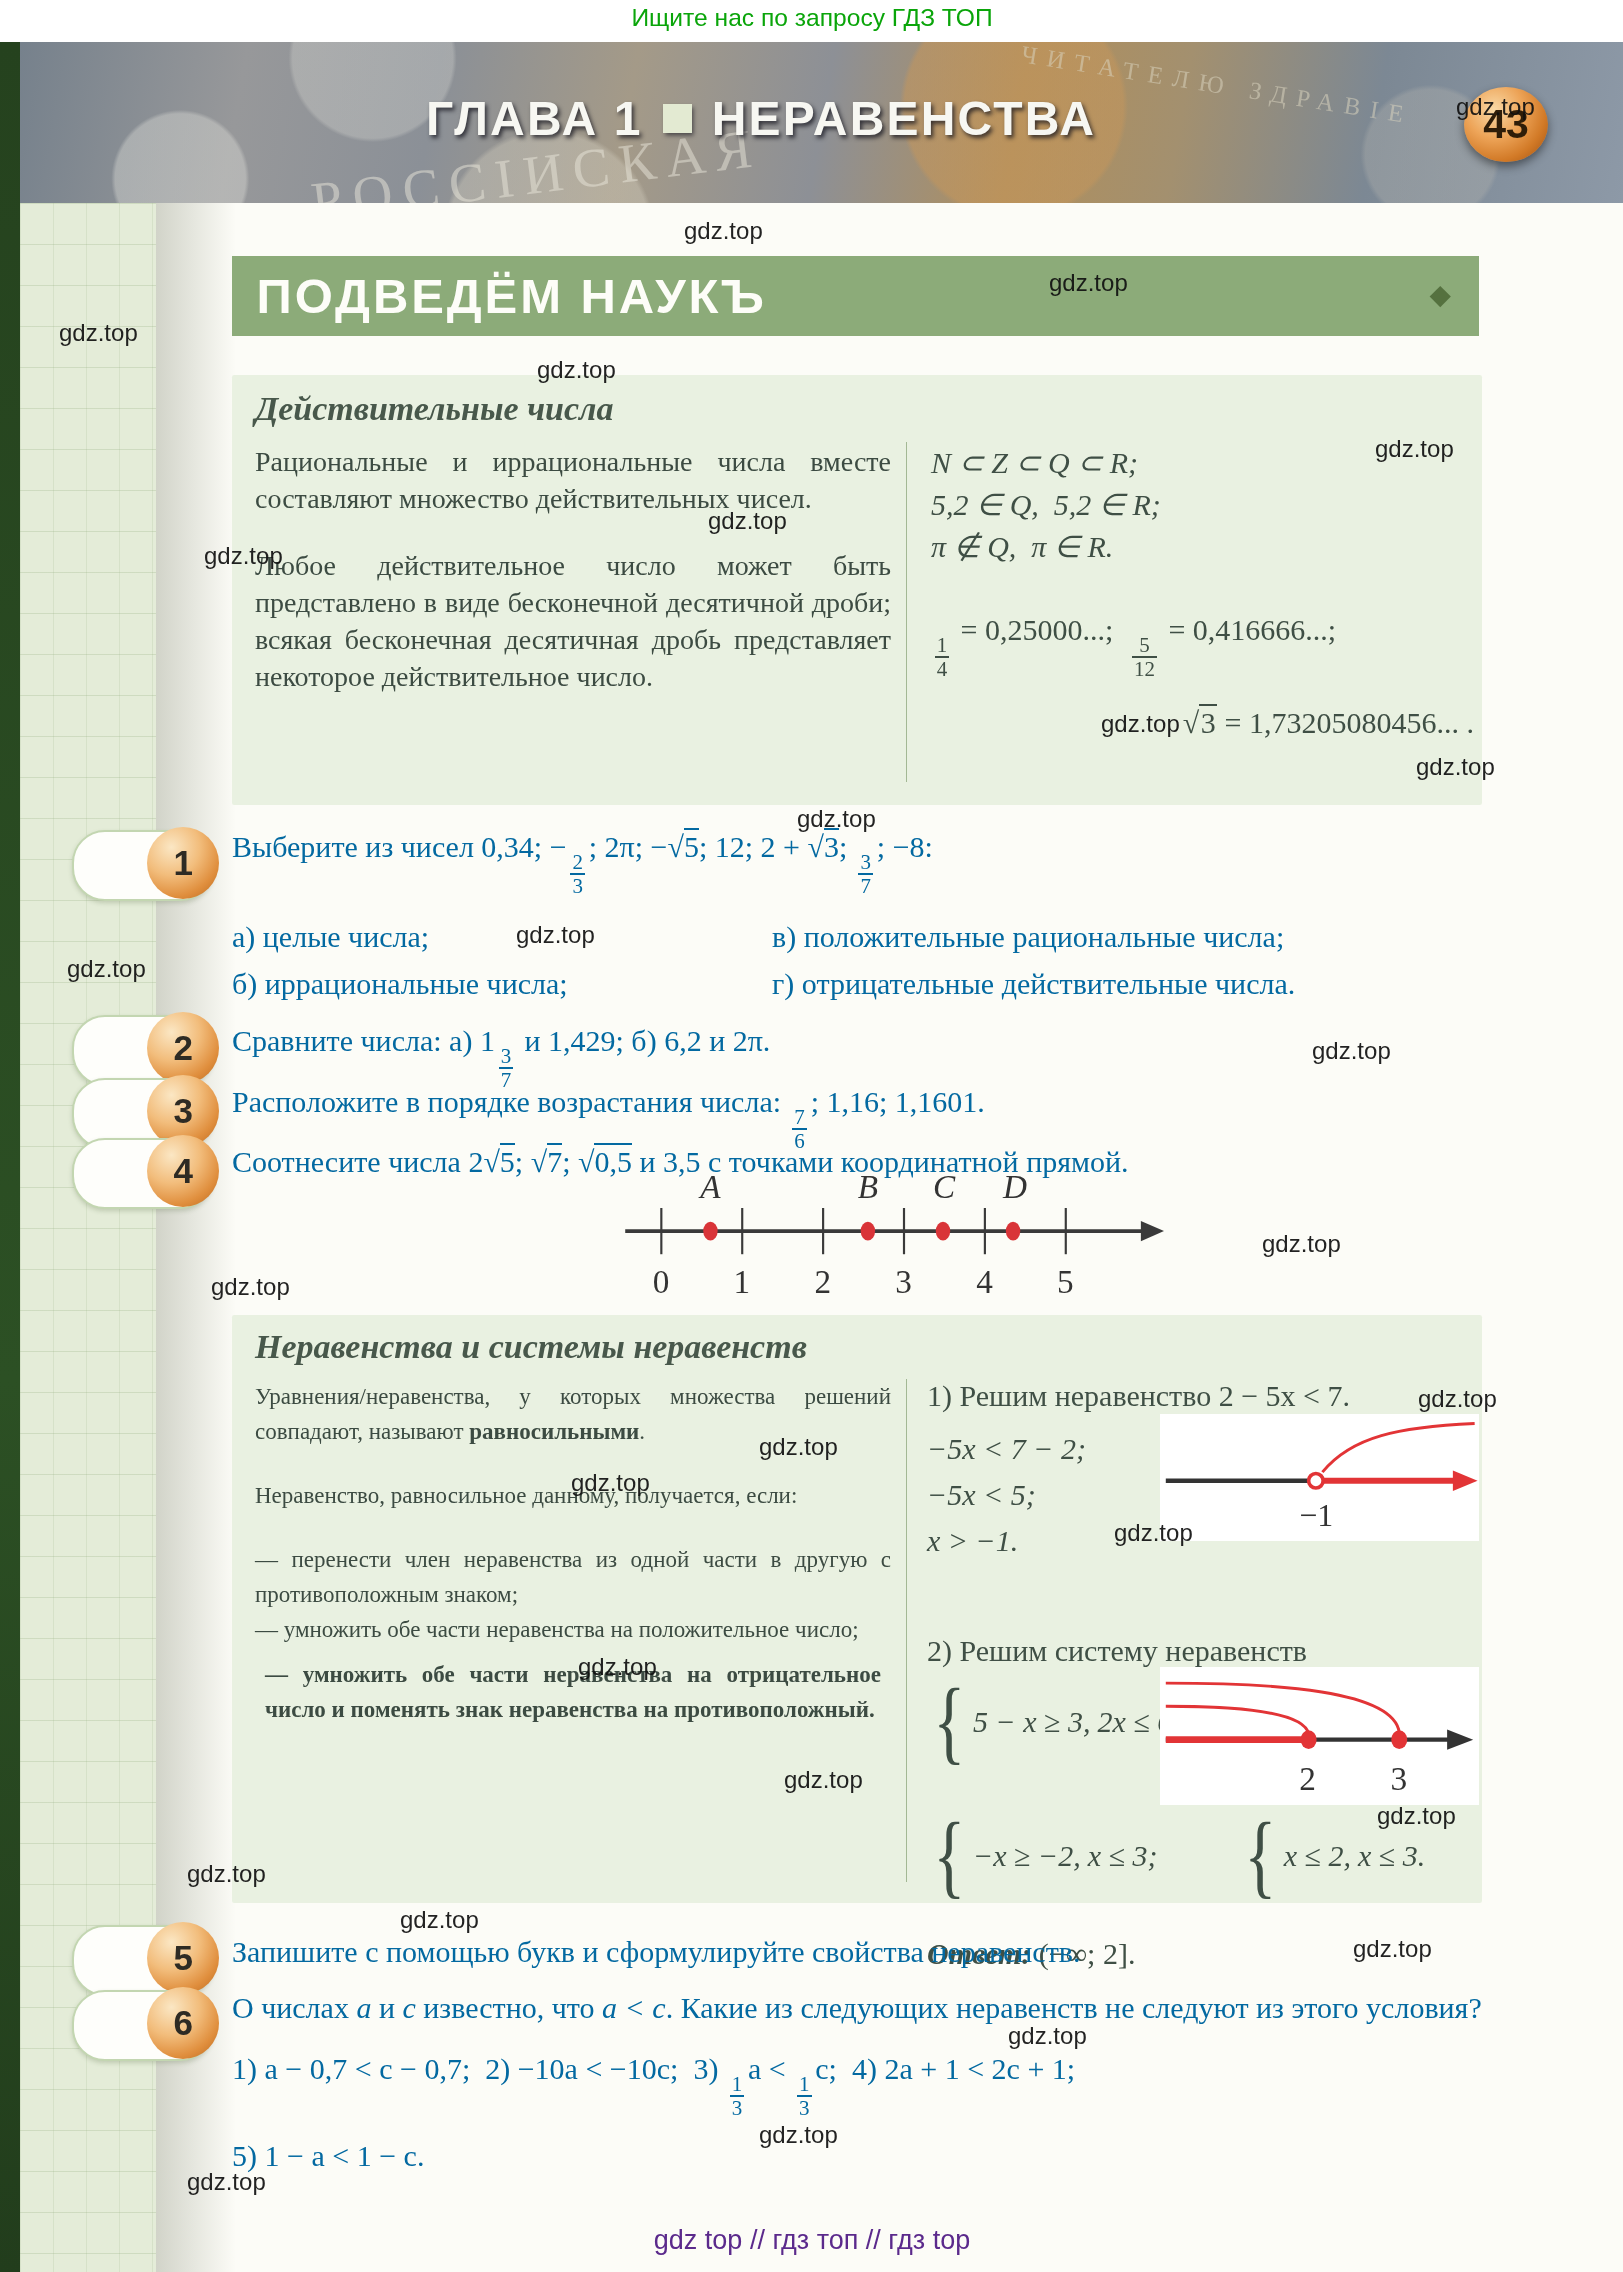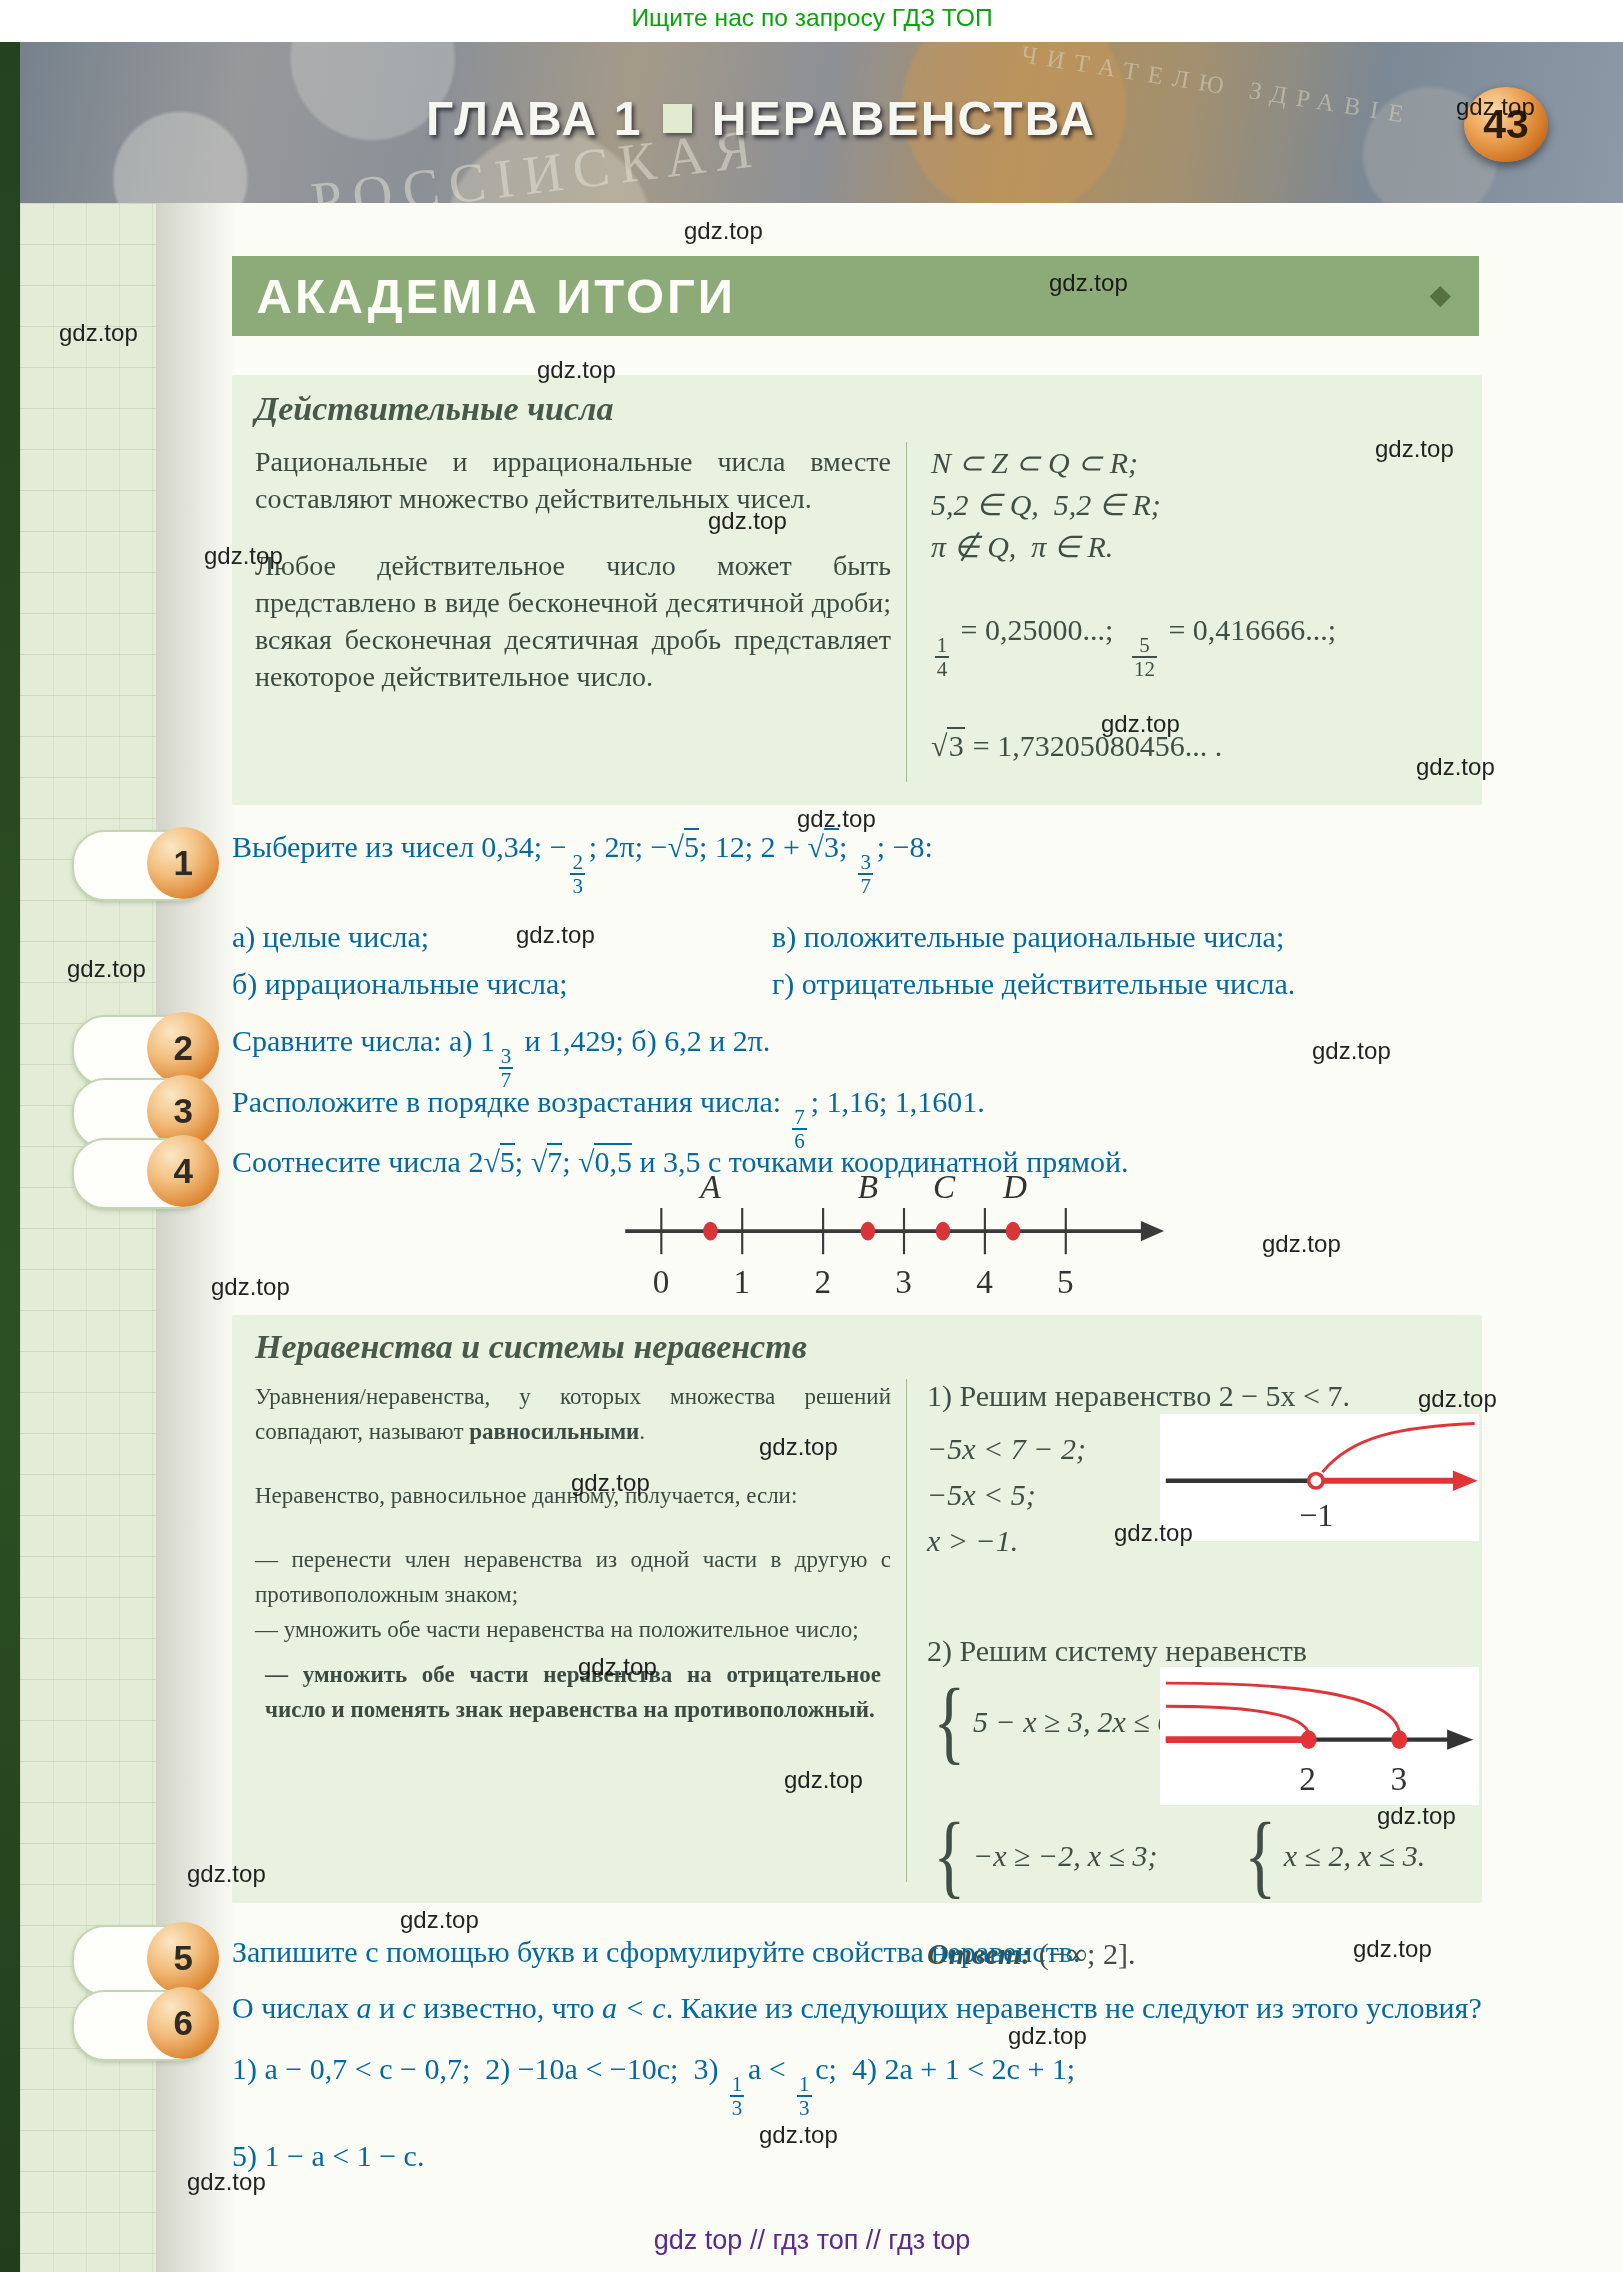--- a/index.html
+++ b/index.html
@@ -119,21 +119,21 @@
     </div>
     <div class="page-badge">43</div>
   </div>
 
   <div class="abs left-edge"></div>
   <div class="abs margin-strip"></div>
   <div class="abs paper"></div>
   <div class="abs spine-shade"></div>
 
   <div class="abs section-banner">
-    <span class="txt">АКАДЕМIА ИТОГИ</span>
+    <span class="txt">ПОДВЕДЁМ НАУКЪ</span>
     <span class="leaf"></span>
   </div>
 
   <div class="abs panel" style="left:232px; top:375px; width:1250px; height:430px;">
     <div class="abs panel-heading" style="left:23px; top:14.5px;">Действительные числа</div>
     <div class="vrule" style="left:674px; top:67px; height:340px;"></div>
 
     <div class="abs col-text" style="left:23px; top:68px; width:636px;">
       <p style="margin:0;">Рациональные и иррациональные числа вместе составляют множество действительных чисел.</p>
       <p style="margin:30px 0 0;">Любое действительное число может быть представлено в виде бесконечной десятичной дроби; всякая бесконечная десятичная дробь представляет некоторое действительное число.</p>
@@ -145,21 +145,21 @@
       <div class="math mathit keep" style="line-height:42px;">π ∉ Q,  π ∈ R.</div>
       <div class="math" style="margin-top:45px;">
         <span class="fr">
             <span class="n">1</span>
             <span class="d">4</span>
           </span><span class="keep"> = 0,25000...;  </span><span class="fr">
             <span class="n">5</span>
             <span class="d">12</span>
           </span><span class="keep"> = 0,416666...;</span>
       </div>
-      <div class="math" style="margin-top:49px;">
+      <div class="math" style="margin-top:26px;text-align:right;">
         <span class="sq"><span>√</span><span class="rad">3</span></span><span class="keep"> = 1,73205080456... .</span>
       </div>
     </div>
   </div>
 
   <div class="pill" style="top:830px;">
     <div class="ball">1</div>
   </div>
   <div class="abs ptext" style="left:232px; top:826px; width:1275px;">
     <span class="keep">Выберите из чисел 0,34; −</span><span class="fr">

